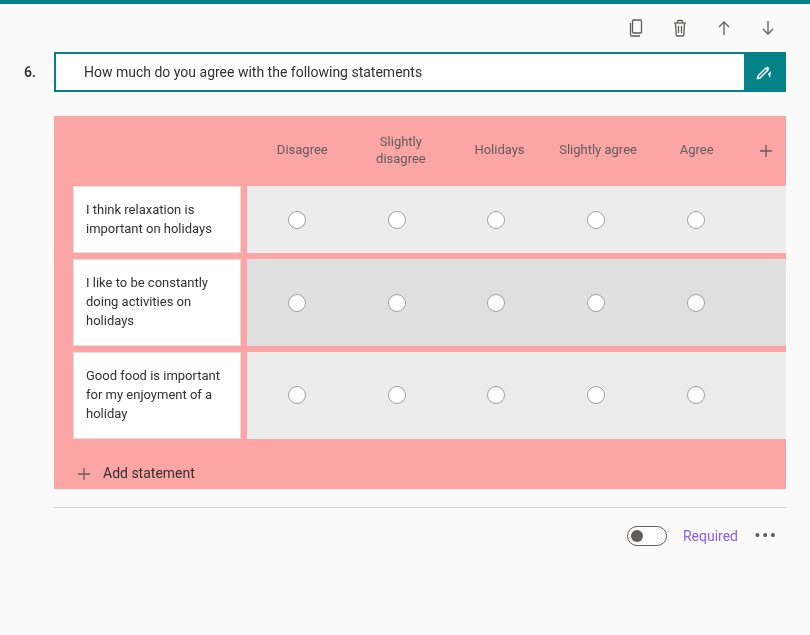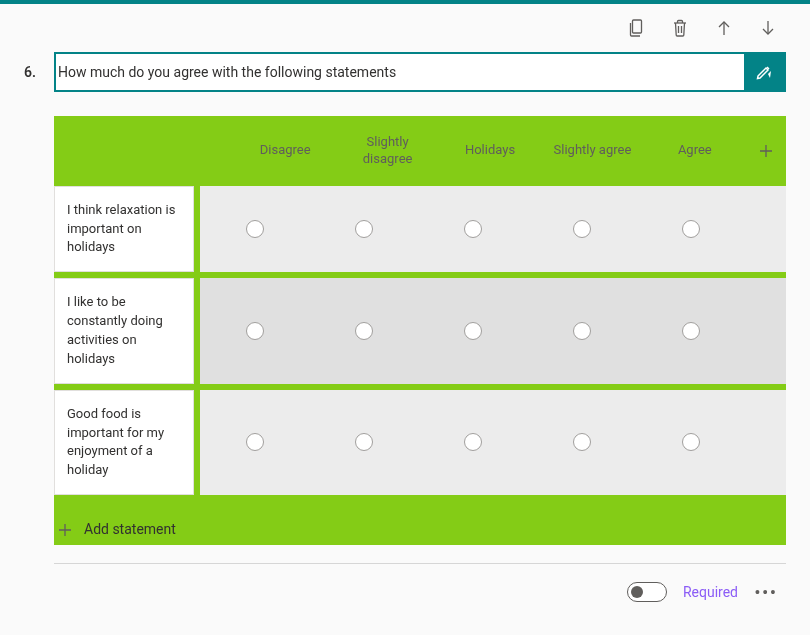--- a/index.html
+++ b/index.html
@@ -50,39 +50,40 @@
     }
     .question-input-wrap {
       flex: 1;
       display: flex;
       border: 2px solid #038387;
       background: #fff;
     }
     .question-input {
       flex: 1;
       border: none;
-      padding: 10px 2px;
+      padding: 10px 28px;
       font-size: 14px;
       outline: none;
       font-family: inherit;
       color: #323130;
     }
     .edit-btn {
       width: 40px;
       background: #038387;
       display: flex;
       align-items: center;
       justify-content: center;
       cursor: pointer;
       color: #fff;
     }
     .grid-section {
       margin-left: 30px;
       margin-top: 24px;
-      background: #84cc16;
+      background: #fca5a5;
+      padding-left: 19px;
     }
     .grid-header {
       display: flex;
       align-items: center;
       padding: 18px 0;
     }
     .row-label-spacer {
       width: 180px;
       flex-shrink: 0;
     }
@@ -110,21 +111,21 @@
       align-items: stretch;
       margin-bottom: 6px;
     }
     .grid-row:nth-child(odd) .row-cells {
       background: #ececec;
     }
     .grid-row:nth-child(even) .row-cells {
       background: #e0e0e0;
     }
     .row-label {
-      width: 140px;
+      width: 168px;
       flex-shrink: 0;
       background: #fff;
       border: 1px solid #e1dfdd;
       padding: 14px 12px;
       font-size: 13px;
       color: #323130;
       line-height: 1.45;
       margin-right: 6px;
     }
     .row-cells {

